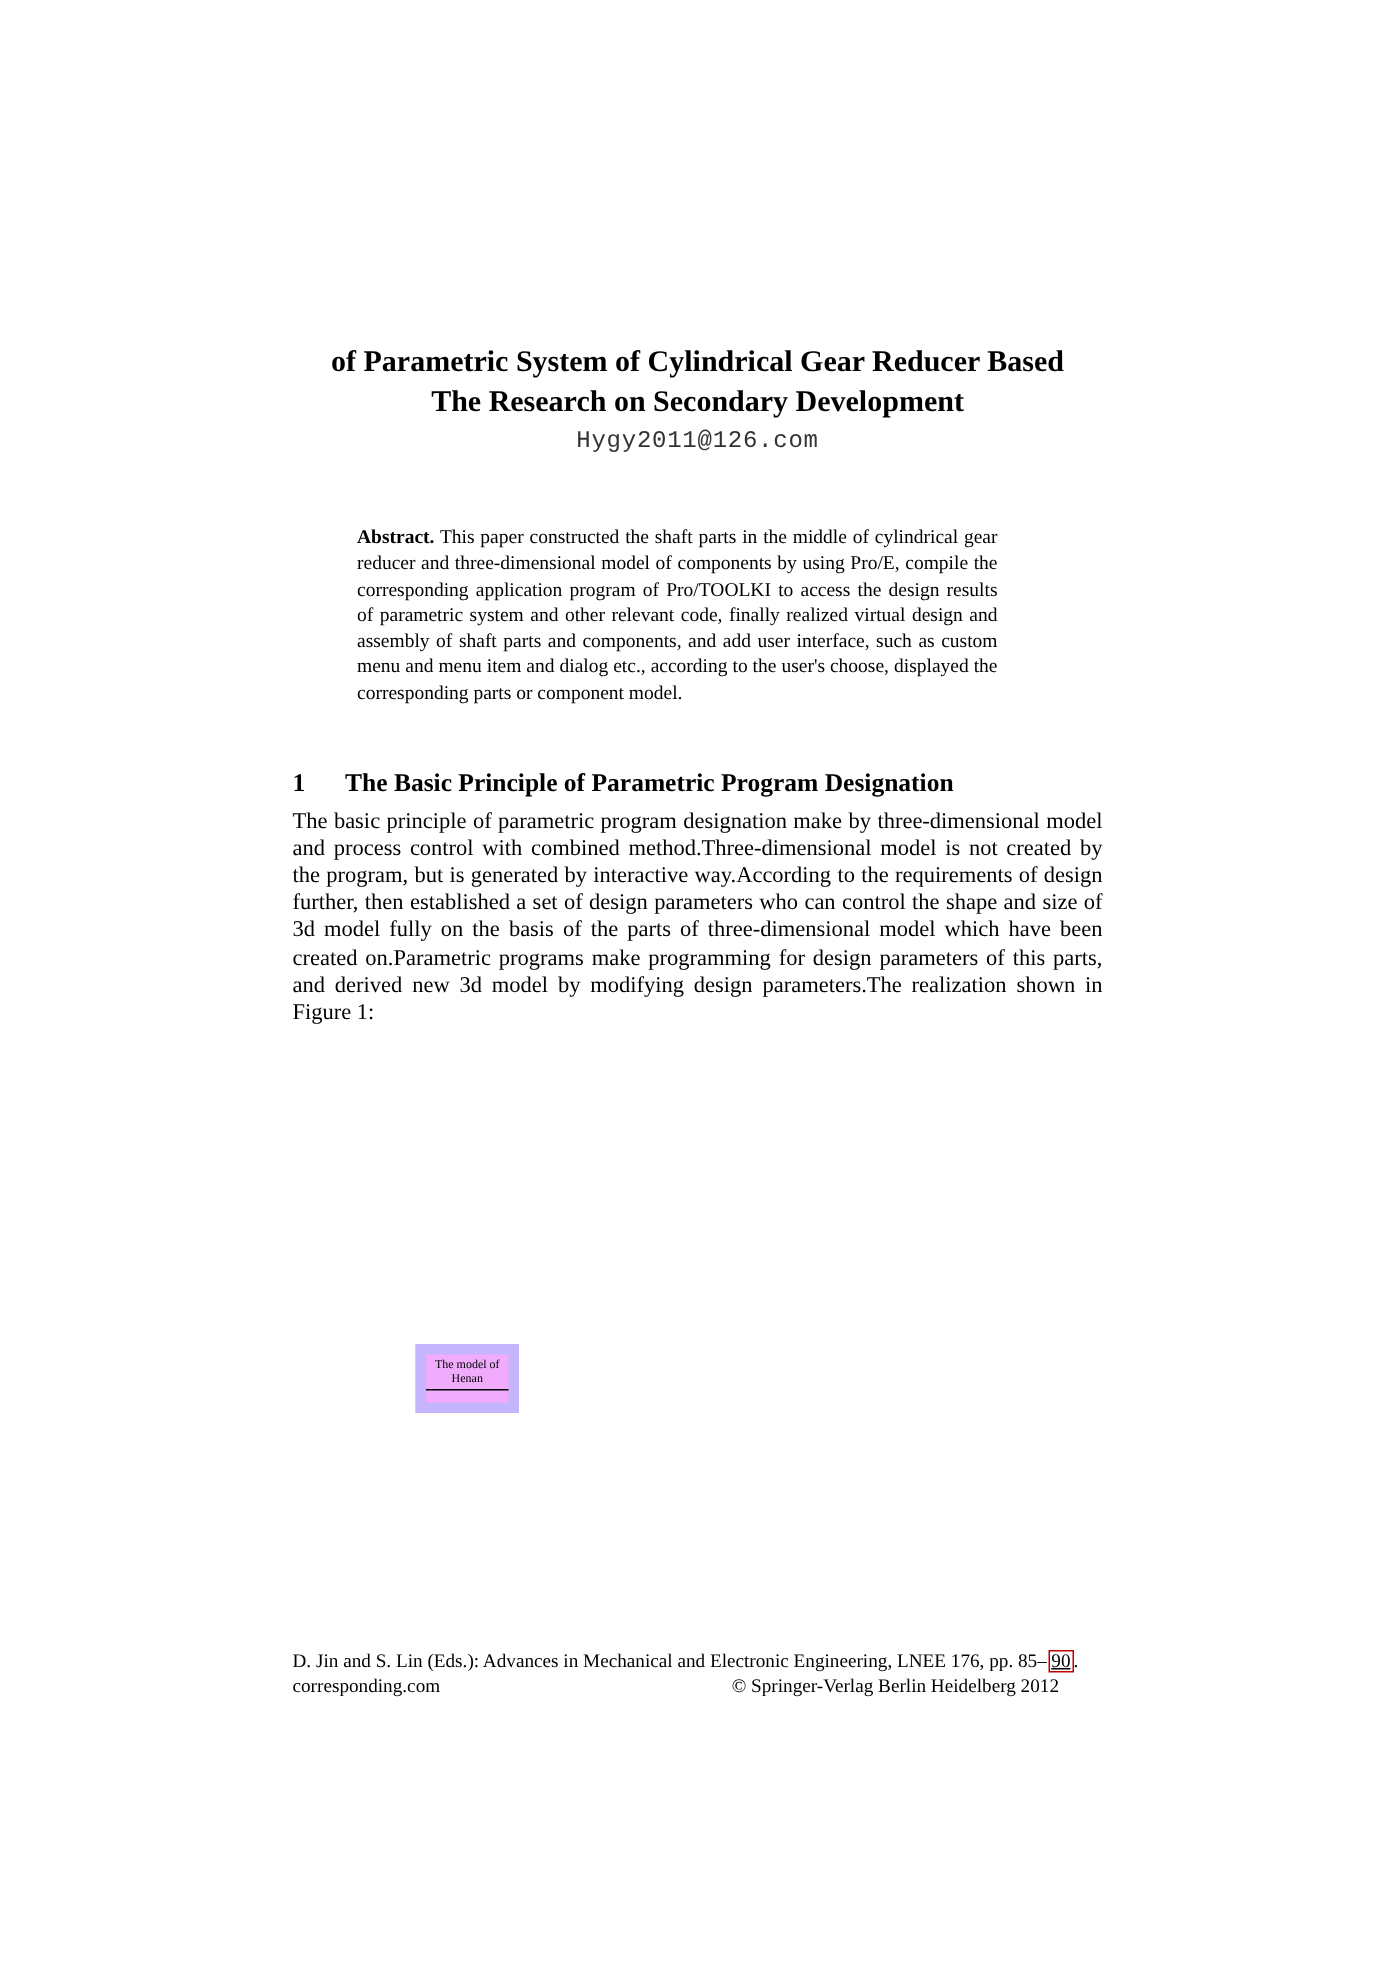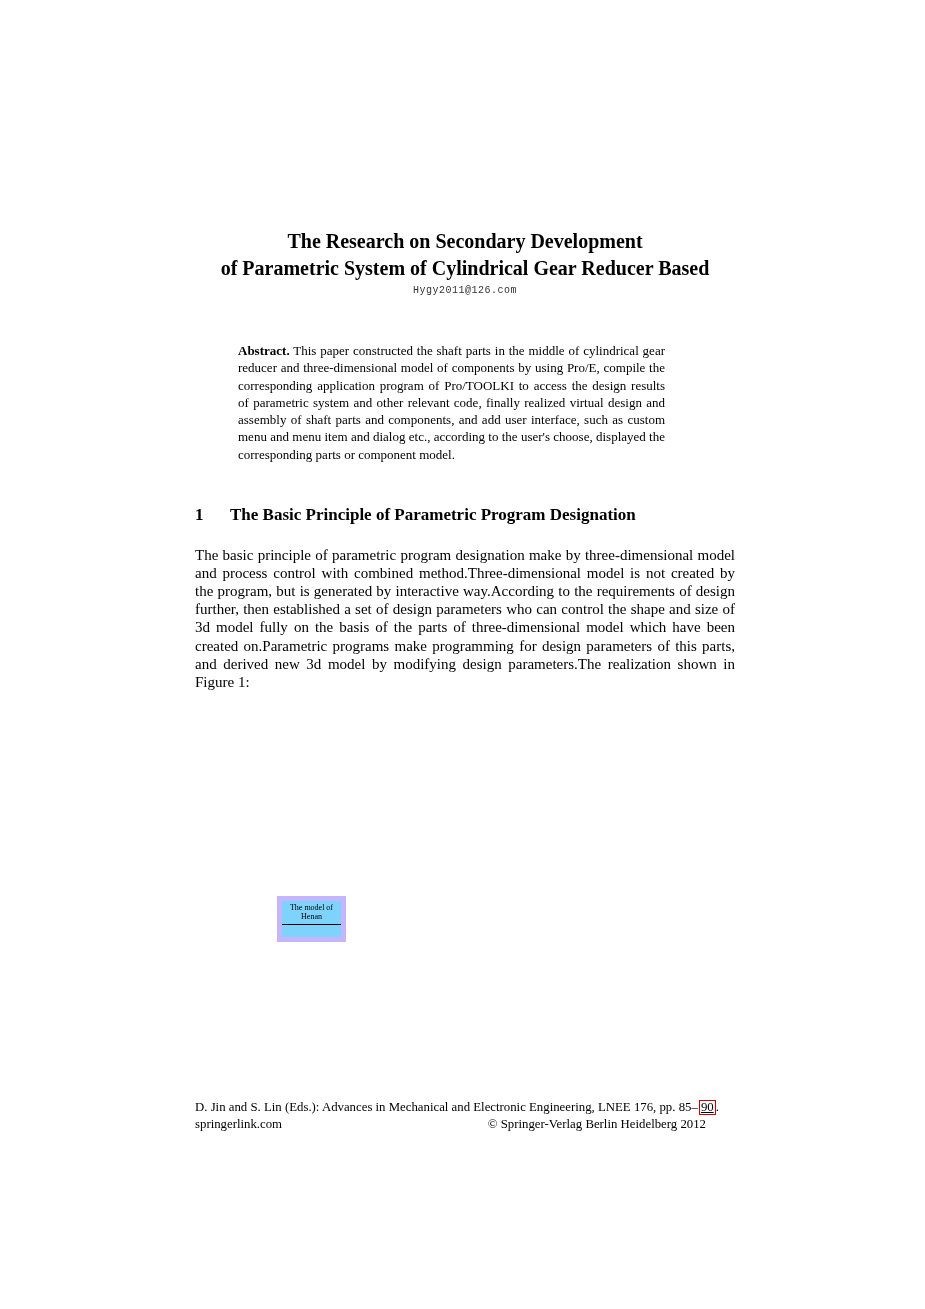--- a/index.html
+++ b/index.html
@@ -36,21 +36,21 @@
   }
   .affiliation {
     margin-top: 19px;
     text-align: center;
     font-size: 13.5px;
   }
   .email {
     margin-top: 3px;
     text-align: center;
     font-family: "Liberation Mono", "DejaVu Sans Mono", monospace;
-    font-size: 10px;
+    font-size: 16px;
     letter-spacing: 0.5px;
     color: #333333;
   }
   .abstract {
     margin: 46px 70px 0 43px;
     font-size: 13px;
     line-height: 17.3px;
     text-align: justify;
   }
   .keywords {
@@ -62,34 +62,34 @@
   .bold { font-weight: bold; }
   .section-heading {
     margin-top: 42px;
     display: flex;
     font-size: 17px;
     font-weight: bold;
     line-height: 20px;
   }
   .section-number { width: 35px; flex: 0 0 35px; }
   .body-par {
-    margin-top: 21px;
+    margin-top: 7px;
     font-size: 15px;
     line-height: 18.1px;
     text-align: justify;
   }
   .figure-box {
     position: absolute;
     left: 82px;
     top: 668px;
     width: 69px;
     height: 46px;
-    border: 5px solid #c4b5fd;
+    border: 7px solid #c4b5fd;
     box-sizing: border-box;
-    background: #7dd3fc;
+    background: #f0abfc;
   }
   .figure-box-cell {
     border-bottom: 1px solid #000000;
     font-size: 8px;
     line-height: 9px;
     text-align: center;
     padding: 2px 1px 3px 1px;
     font-family: "Liberation Serif", serif;
   }
   .figure-box-cell span { display: block; }
@@ -115,22 +115,22 @@
     display: flex;
     justify-content: space-between;
   }
 </style>
 </head>
 <body>
 
 <div class="content">
 
   <h1 class="title">
+    <span>of Parametric System of Cylindrical Gear Reducer Based</span>
     <span>The Research on Secondary Development</span>
-    <span>of Parametric System of Cylindrical Gear Reducer Based</span>
   </h1>
 
 
 
   <div class="email">Hygy2011@126.com</div>
 
   <p class="abstract"><span class="bold">Abstract.</span><span> This paper constructed the shaft parts in the middle of cylindrical gear reducer and three-dimensional model of components by using Pro/E, compile the corresponding application program of Pro/TOOLKI to access the design results of parametric system and other relevant code, finally realized virtual design and assembly of shaft parts and components, and add user interface, such as custom menu and menu item and dialog etc., according to the user's choose, displayed the corresponding parts or component model.</span></p>
 
 
   <div class="section-heading">
@@ -145,16 +145,16 @@
       <span>The model of</span>
       <span>Henan</span>
     </div>
   </div>
 
 </div>
 
 <div class="footer">
   <div class="footer-line1"><span>D. Jin and S. Lin (Eds.): Advances in Mechanical and Electronic Engineering, LNEE 176, pp. 85–</span><span class="page-link-box" style="border-color: rgb(192, 0, 0); text-decoration: underline;">90</span><span>.</span></div>
   <div class="footer-line2">
-    <span>springerlink.com</span>
+    <span>corresponding.com</span>
     <span>© Springer-Verlag Berlin Heidelberg 2012</span>
   </div>
 </div>
 
 </body></html>

